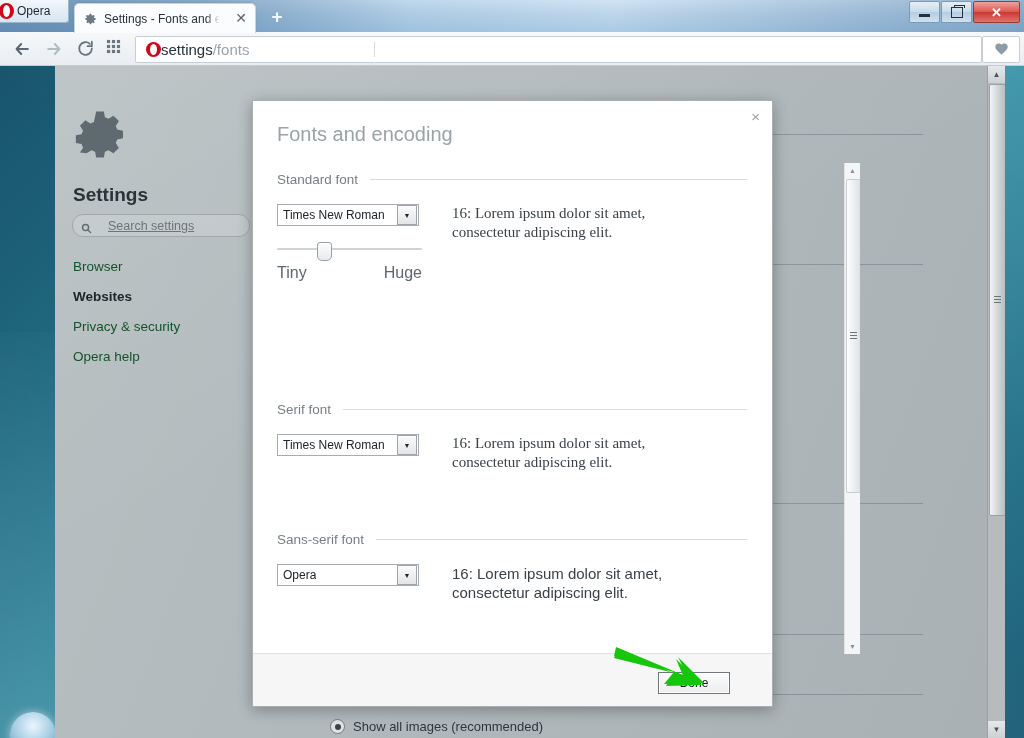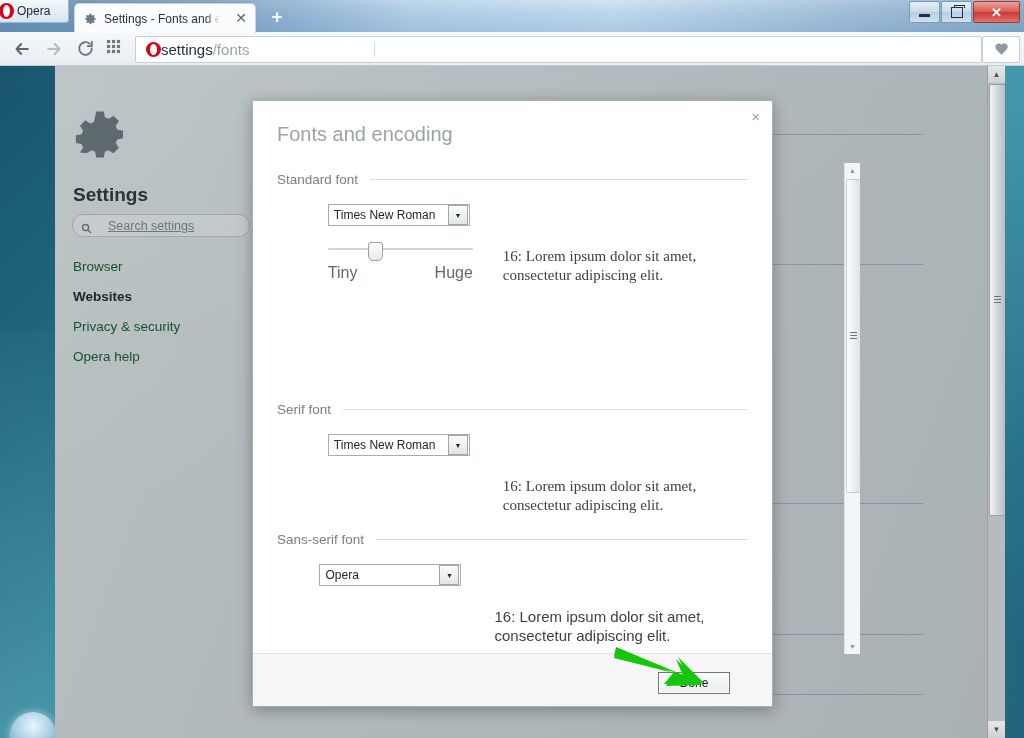--- a/index.html
+++ b/index.html
@@ -222,21 +222,21 @@
   #dlg-scroll .grip{
     position:absolute;left:3px;top:50%;margin-top:-4px;width:7px;height:8px;
     background:repeating-linear-gradient(#6f7679 0 1.5px, transparent 1.5px 3px);
   }
   #dlg-scroll .bot{position:absolute;bottom:0;left:0;}
 
   .section{position:absolute;left:24px;width:470px;}
   .sec-head{display:flex;align-items:center;gap:12px;}
   .sec-head .lbl{font-size:13.5px;color:#767f85;white-space:nowrap;}
   .sec-head .rule{flex:1;height:1px;background:#d8dcdf;}
-  .sec-body{display:flex;margin-top:17px;justify-content:center;}
+  .sec-body{display:flex;margin-top:17px;}
   .sec-left{width:175px;flex:none;}
   .combo{
     width:140px;height:20px;border:1px solid #a6acb1;background:#fff;
     display:flex;align-items:center;justify-content:space-between;
     font-size:12px;color:#20262b;
   }
   .combo .val{margin-left:5px;white-space:nowrap;overflow:hidden;}
   .combo .arrow{
     width:18px;height:18px;margin-right:1px;flex:none;
     background:linear-gradient(#fbfbfb,#e2e5e7);
@@ -245,21 +245,21 @@
     font-size:7px;color:#20262b;
   }
   .slider{margin-top:16px;width:145px;position:relative;height:14px;}
   .slider .track{position:absolute;left:0;top:6px;width:145px;height:2px;background:#cfd4d7;border-radius:1px;}
   .slider .knob{
     position:absolute;left:43px;top:0;width:13px;height:17px;
     background:linear-gradient(#fdfdfd,#e7eaec);
     border:1px solid #9aa1a6;border-radius:3px 3px 5px 5px;
   }
   .slider-lbls{display:flex;justify-content:space-between;width:145px;margin-top:8px;font-size:16px;color:#5e686e;}
-  .preview{font-size:15px;line-height:1.28;color:#3a4248;margin-top:43px;}
+  .preview{font-size:15px;line-height:1.28;color:#3a4248;}
   .preview.serif{font-family:"Liberation Serif", serif;}
   .preview.sans{font-family:"Liberation Sans", sans-serif;}
 
   #dlg-footer{
     position:absolute;left:0;bottom:0;width:519px;height:52px;
     background:#f6f6f6;border-top:1px solid #dfe1e3;
   }
   #done-btn{
     position:absolute;right:42px;top:18px;width:70px;height:20px;
     background:linear-gradient(#fbfbfb,#eceeef);
@@ -384,20 +384,26 @@
         </span>
         <span class="ph">Search settings</span>
       </div>
 
       <div class="navitem" style="top:193px">Browser</div>
       <div class="navitem active" style="top:223px">Websites</div>
       <div class="navitem" style="top:253px">Privacy &amp; security</div>
       <div class="navitem" style="top:283px">Opera help</div>
     </div>
 
+    <div id="radio-row">
+      <span class="radio">
+          <i></i>
+        </span>
+      <span class="lbl">Show all images (recommended)</span>
+    </div>
 
     <div id="page-scroll">
       <div class="sb-arrow">▲</div>
       <div class="thumb">
           <span class="grip"></span>
         </div>
       <div class="sb-arrow bot">▼</div>
     </div>
   </div>
 

